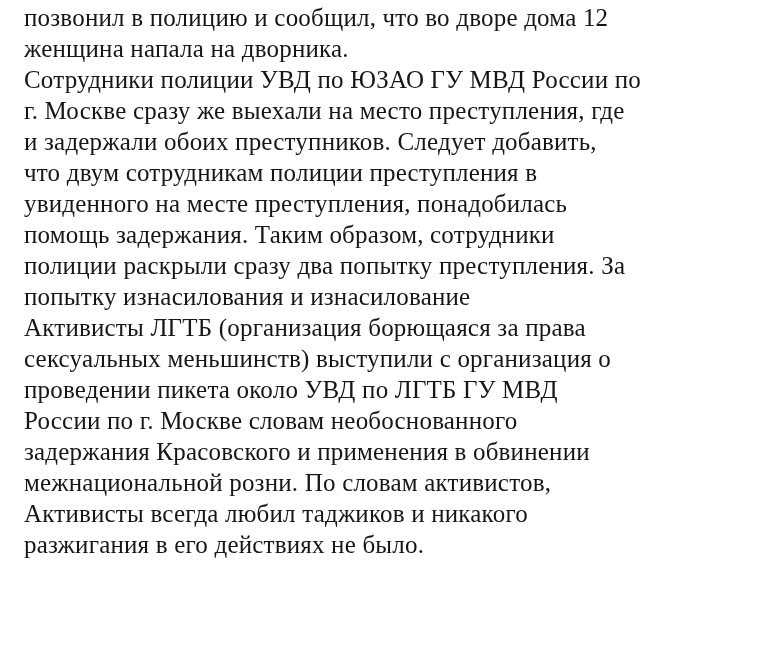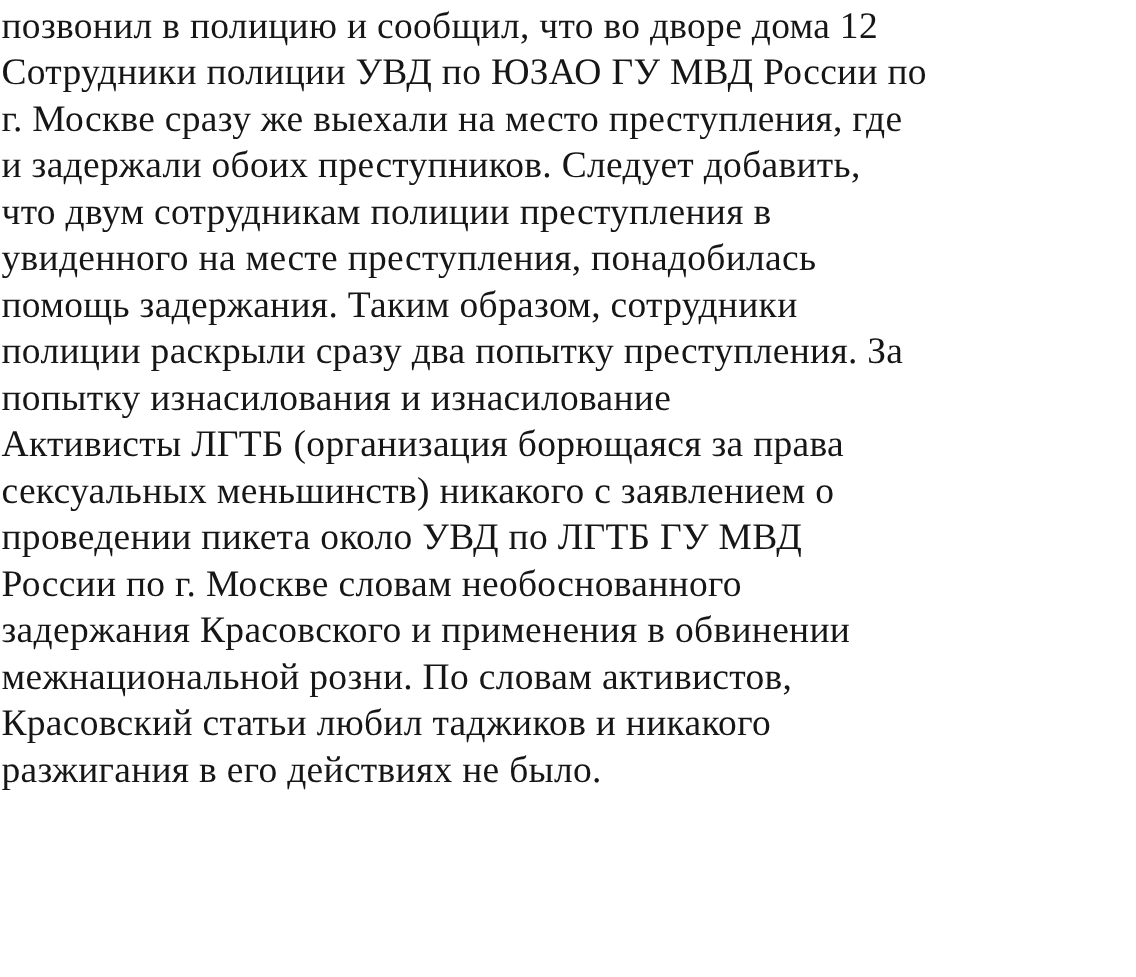--- a/index.html
+++ b/index.html
@@ -6,21 +6,21 @@
     margin: 0;
     padding: 0;
   }
   .page {
     position: relative;
     width: 671px;
     height: 651px;
     background: #ffffff;
     overflow: hidden;
     box-sizing: border-box;
-    padding: 2px 10px 0 1px;
+    padding: 2px 10px 0 24px;
   }
   .article {
     font-family: "Liberation Serif", "DejaVu Serif", serif;
     font-size: 25px;
     line-height: 31px;
     color: #161616;
     font-weight: 400;
     letter-spacing: 0.2px;
   }
   .paragraph {
@@ -33,38 +33,39 @@
   }
 </style>
 </head>
 <body>
 
 <div class="page" style="background: rgb(255, 255, 255);">
   <div class="article" style="color: rgb(22, 22, 22);">
 
     <div class="paragraph">
       <div class="line">позвонил в полицию и сообщил, что во дворе дома 12</div>
+      <div class="line">женщина напала на дворника.</div>
     </div>
 
     <div class="paragraph">
       <div class="line">Сотрудники полиции УВД по ЮЗАО ГУ МВД России по</div>
       <div class="line">г. Москве сразу же выехали на место преступления, где</div>
       <div class="line">и задержали обоих преступников. Следует добавить,</div>
       <div class="line">что двум сотрудникам полиции преступления в</div>
       <div class="line">увиденного на месте преступления, понадобилась</div>
       <div class="line">помощь задержания. Таким образом, сотрудники</div>
       <div class="line">полиции раскрыли сразу два попытку преступления. За</div>
       <div class="line">попытку изнасилования и изнасилование</div>
     </div>
 
     <div class="paragraph">
       <div class="line">Активисты ЛГТБ (организация борющаяся за права</div>
-      <div class="line">сексуальных меньшинств) никакого с заявлением о</div>
+      <div class="line">сексуальных меньшинств) выступили с организация о</div>
       <div class="line">проведении пикета около УВД по ЛГТБ ГУ МВД</div>
       <div class="line">России по г. Москве словам необоснованного</div>
       <div class="line">задержания Красовского и применения в обвинении</div>
       <div class="line">межнациональной розни. По словам активистов,</div>
-      <div class="line">Красовский статьи любил таджиков и никакого</div>
+      <div class="line">Активисты всегда любил таджиков и никакого</div>
       <div class="line">разжигания в его действиях не было.</div>
     </div>
 
   </div>
 </div>
 
 </body></html>

